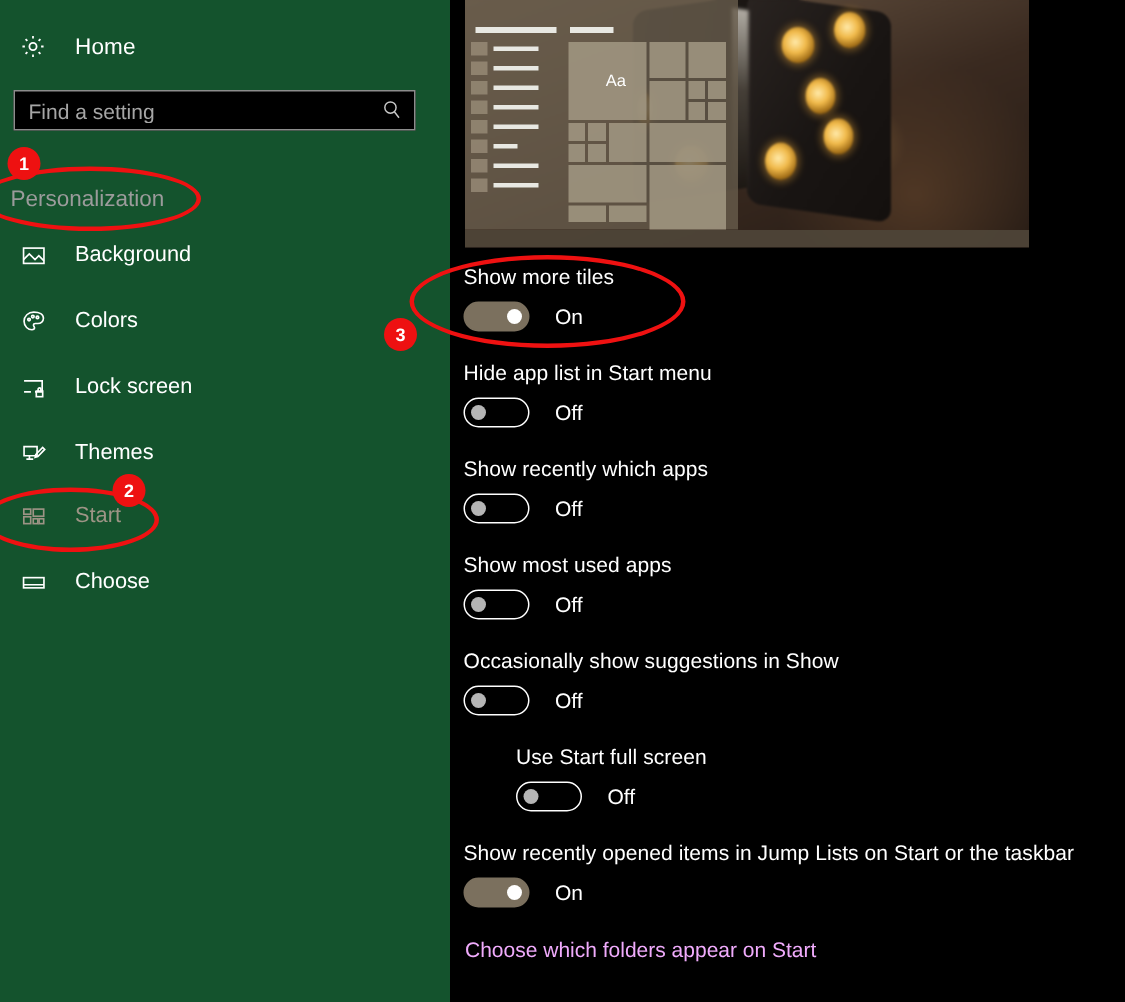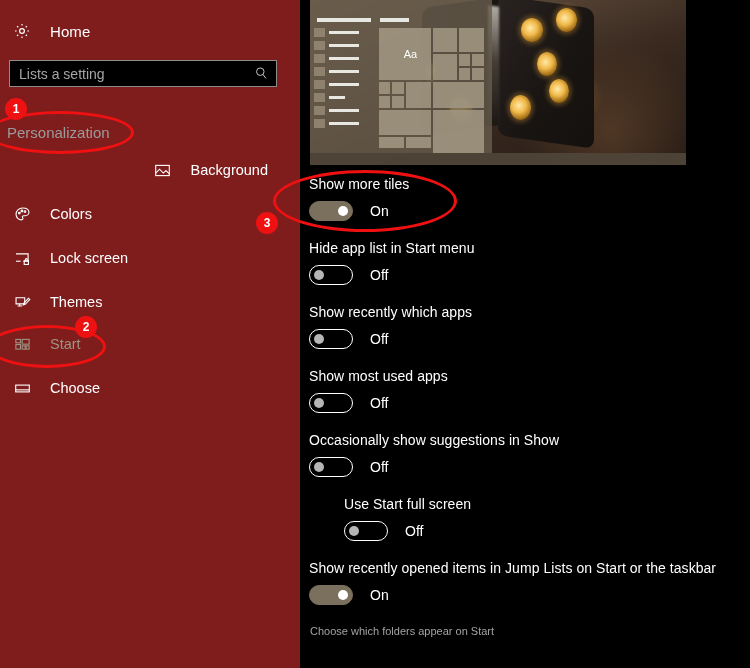--- a/index.html
+++ b/index.html
@@ -15,21 +15,21 @@
     font-family: "Liberation Sans", sans-serif;
     -webkit-font-smoothing: antialiased;
   }
 
   
   #sidebar {
     position: absolute;
     left: 0; top: 0;
     width: 300px;
     height: 668px;
-    background: #7f1d1d;
+    background: #14532d;
   }
   .home-row {
     position: absolute;
     left: 8px; top: 16px;
     width: 200px; height: 30px;
     display: flex;
     align-items: center;
     cursor: default;
   }
   .home-icon {
@@ -229,22 +229,22 @@
   .toggle.on  .knob { right: 4px; background: #ffffff; }
   .toggle-state {
     margin-left: 17px;
     color: #ffffff;
     font-size: 14px;
   }
 
   #folders-link {
     position: absolute;
     left: 10px; top: 625px;
-    color: #a3a3a3;
-    font-size: 11px;
+    color: #f0abfc;
+    font-size: 14px;
     white-space: nowrap;
     cursor: pointer;
   }
 
   
   .anno-ellipse {
     position: absolute;
     border: 3px solid #ef1111;
     border-radius: 50%;
     background: transparent;
@@ -279,32 +279,32 @@
     <span class="home-icon">
       <svg width="18" height="18" viewBox="0 0 24 24" fill="none" stroke="#ffffff" stroke-width="1.6">
         <circle cx="12" cy="12" r="3.2"></circle>
         <path d="M12 2.6v2.2M12 19.2v2.2M21.4 12h-2.2M4.8 12H2.6M18.6 5.4l-1.6 1.6M7 17l-1.6 1.6M18.6 18.6L17 17M7 7L5.4 5.4"></path>
       </svg>
     </span>
     <span class="home-label">Home</span>
   </div>
 
   <div id="search-box">
-    <span id="search-placeholder">Lists a setting</span>
+    <span id="search-placeholder">Find a setting</span>
     <span id="search-icon-wrap">
       <svg width="15" height="15" viewBox="0 0 20 20" fill="none" stroke="#c9c9c9" stroke-width="1.3">
         <circle cx="8.4" cy="7.6" r="5"></circle>
         <path d="M11.9 11.4L16 16.6"></path>
       </svg>
     </span>
   </div>
 
   <div class="section-header" style="top:124px;">Personalization</div>
 
-  <div class="nav-item" style="top:155px;justify-content:flex-end;">
+  <div class="nav-item" style="top:155px;">
     <span class="nav-icon">
       <svg width="17" height="17" viewBox="0 0 20 20" fill="none" stroke="#ffffff" stroke-width="1.3">
         <rect x="2" y="4" width="16" height="12"></rect>
         <path d="M2 13l4.5-4.5L11 13l3-3 4 4"></path>
       </svg>
     </span>
     <span class="nav-label">Background</span>
   </div>
 
   <div class="nav-item" style="top:199px;">

